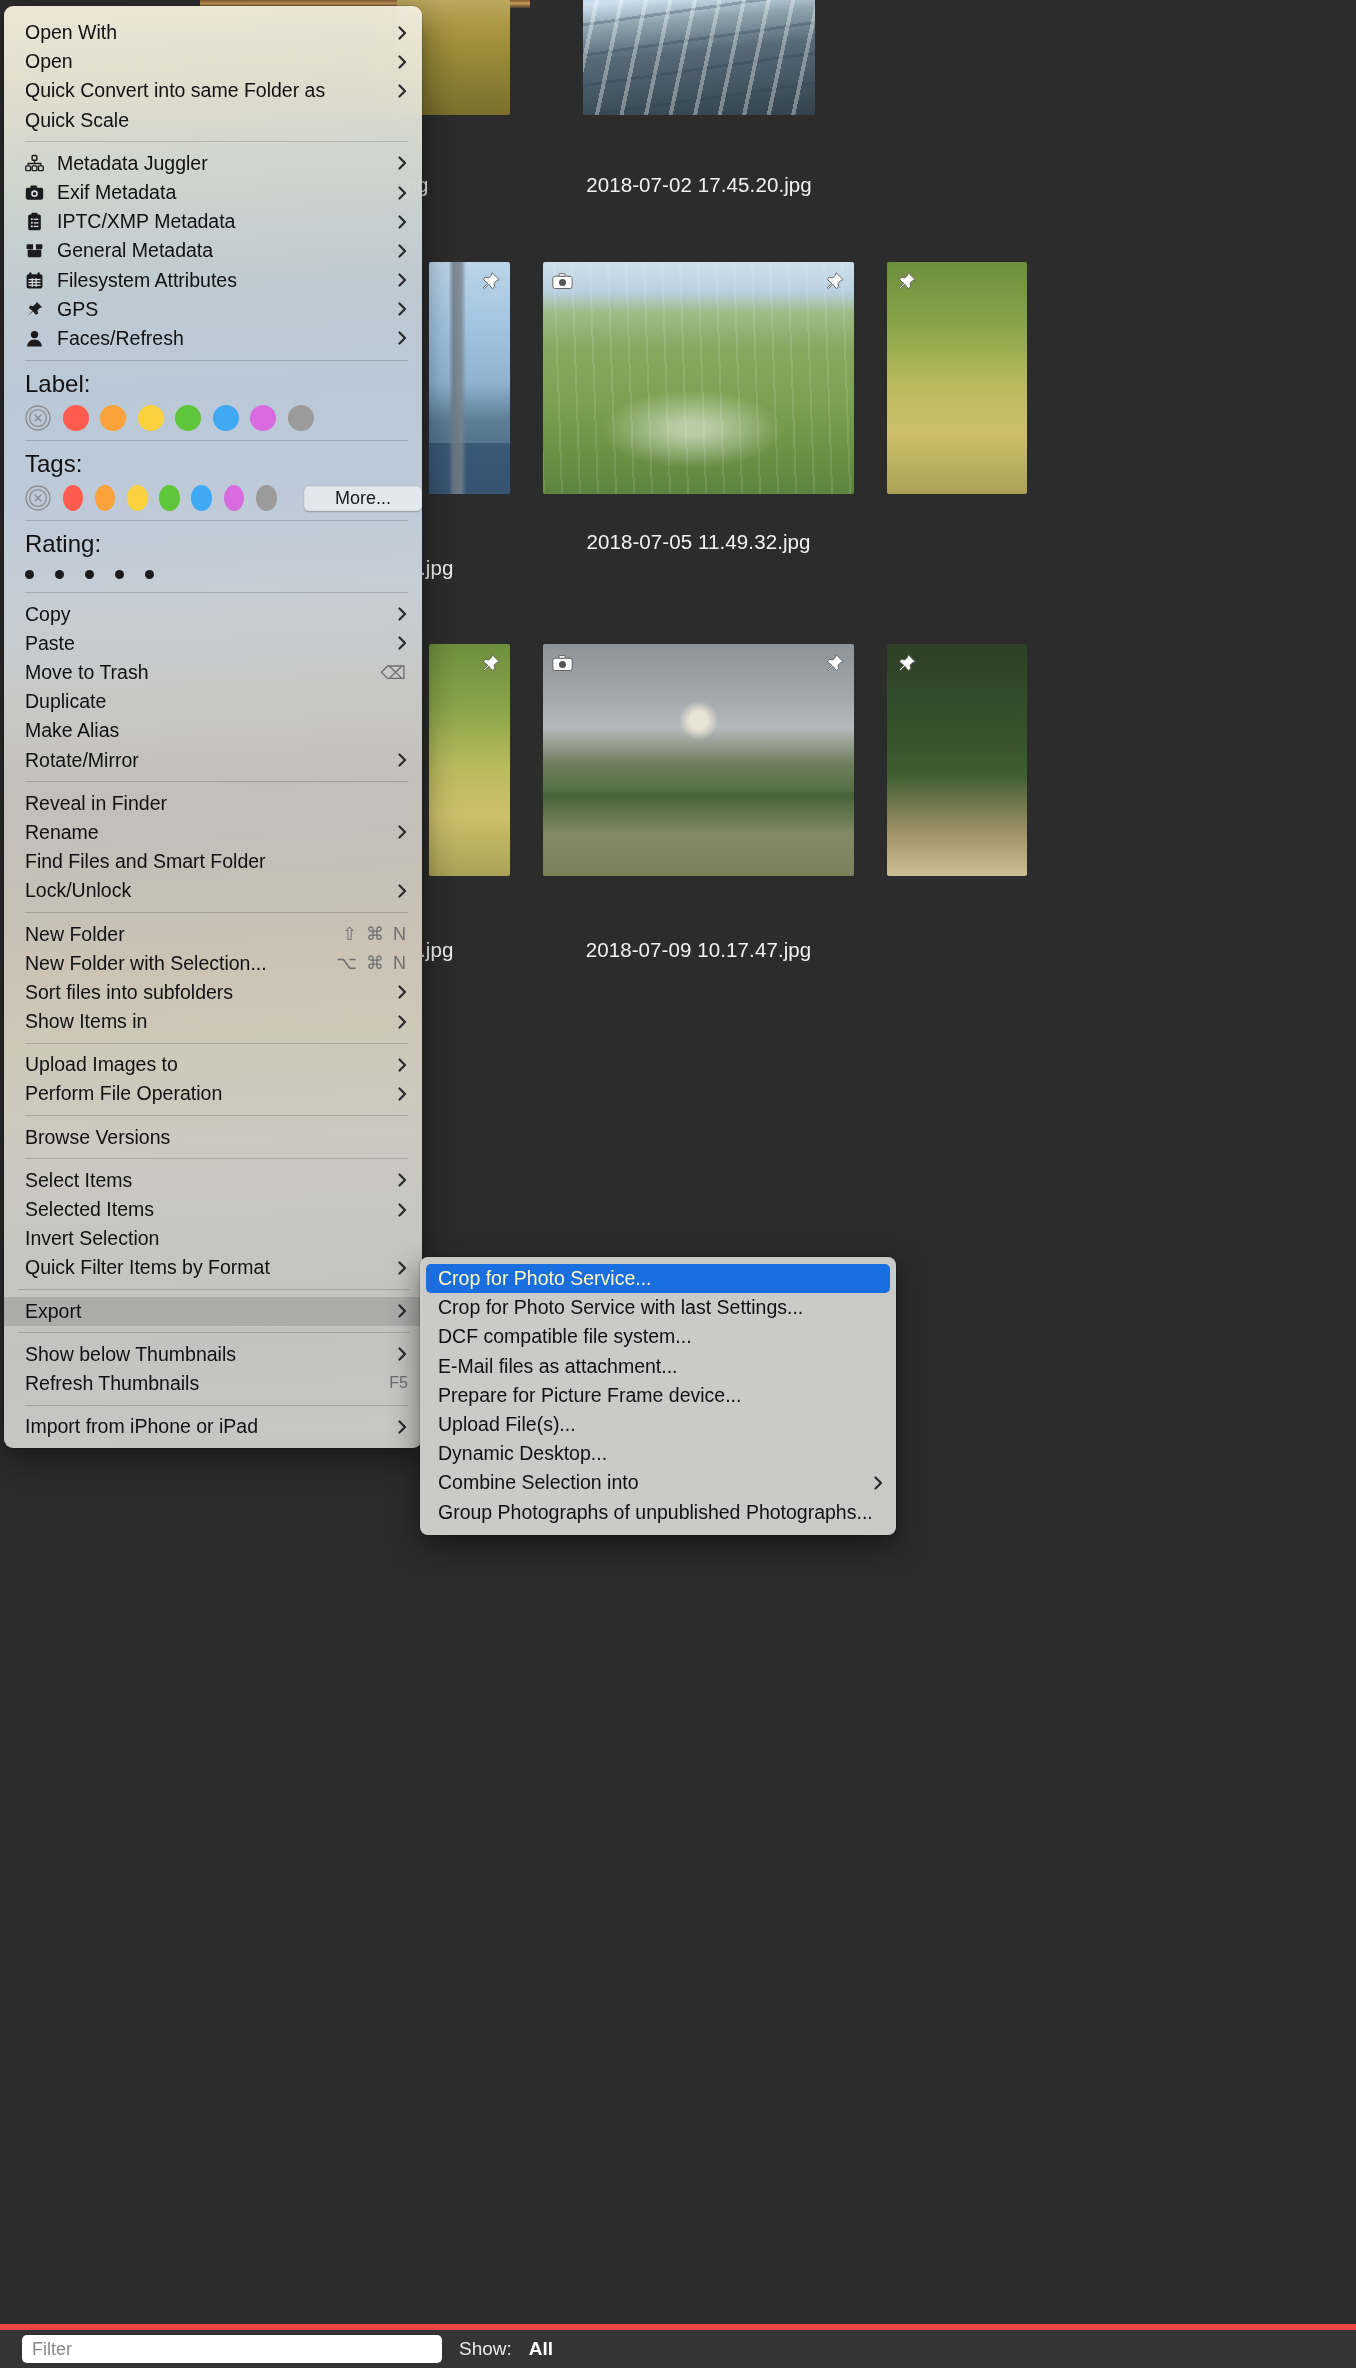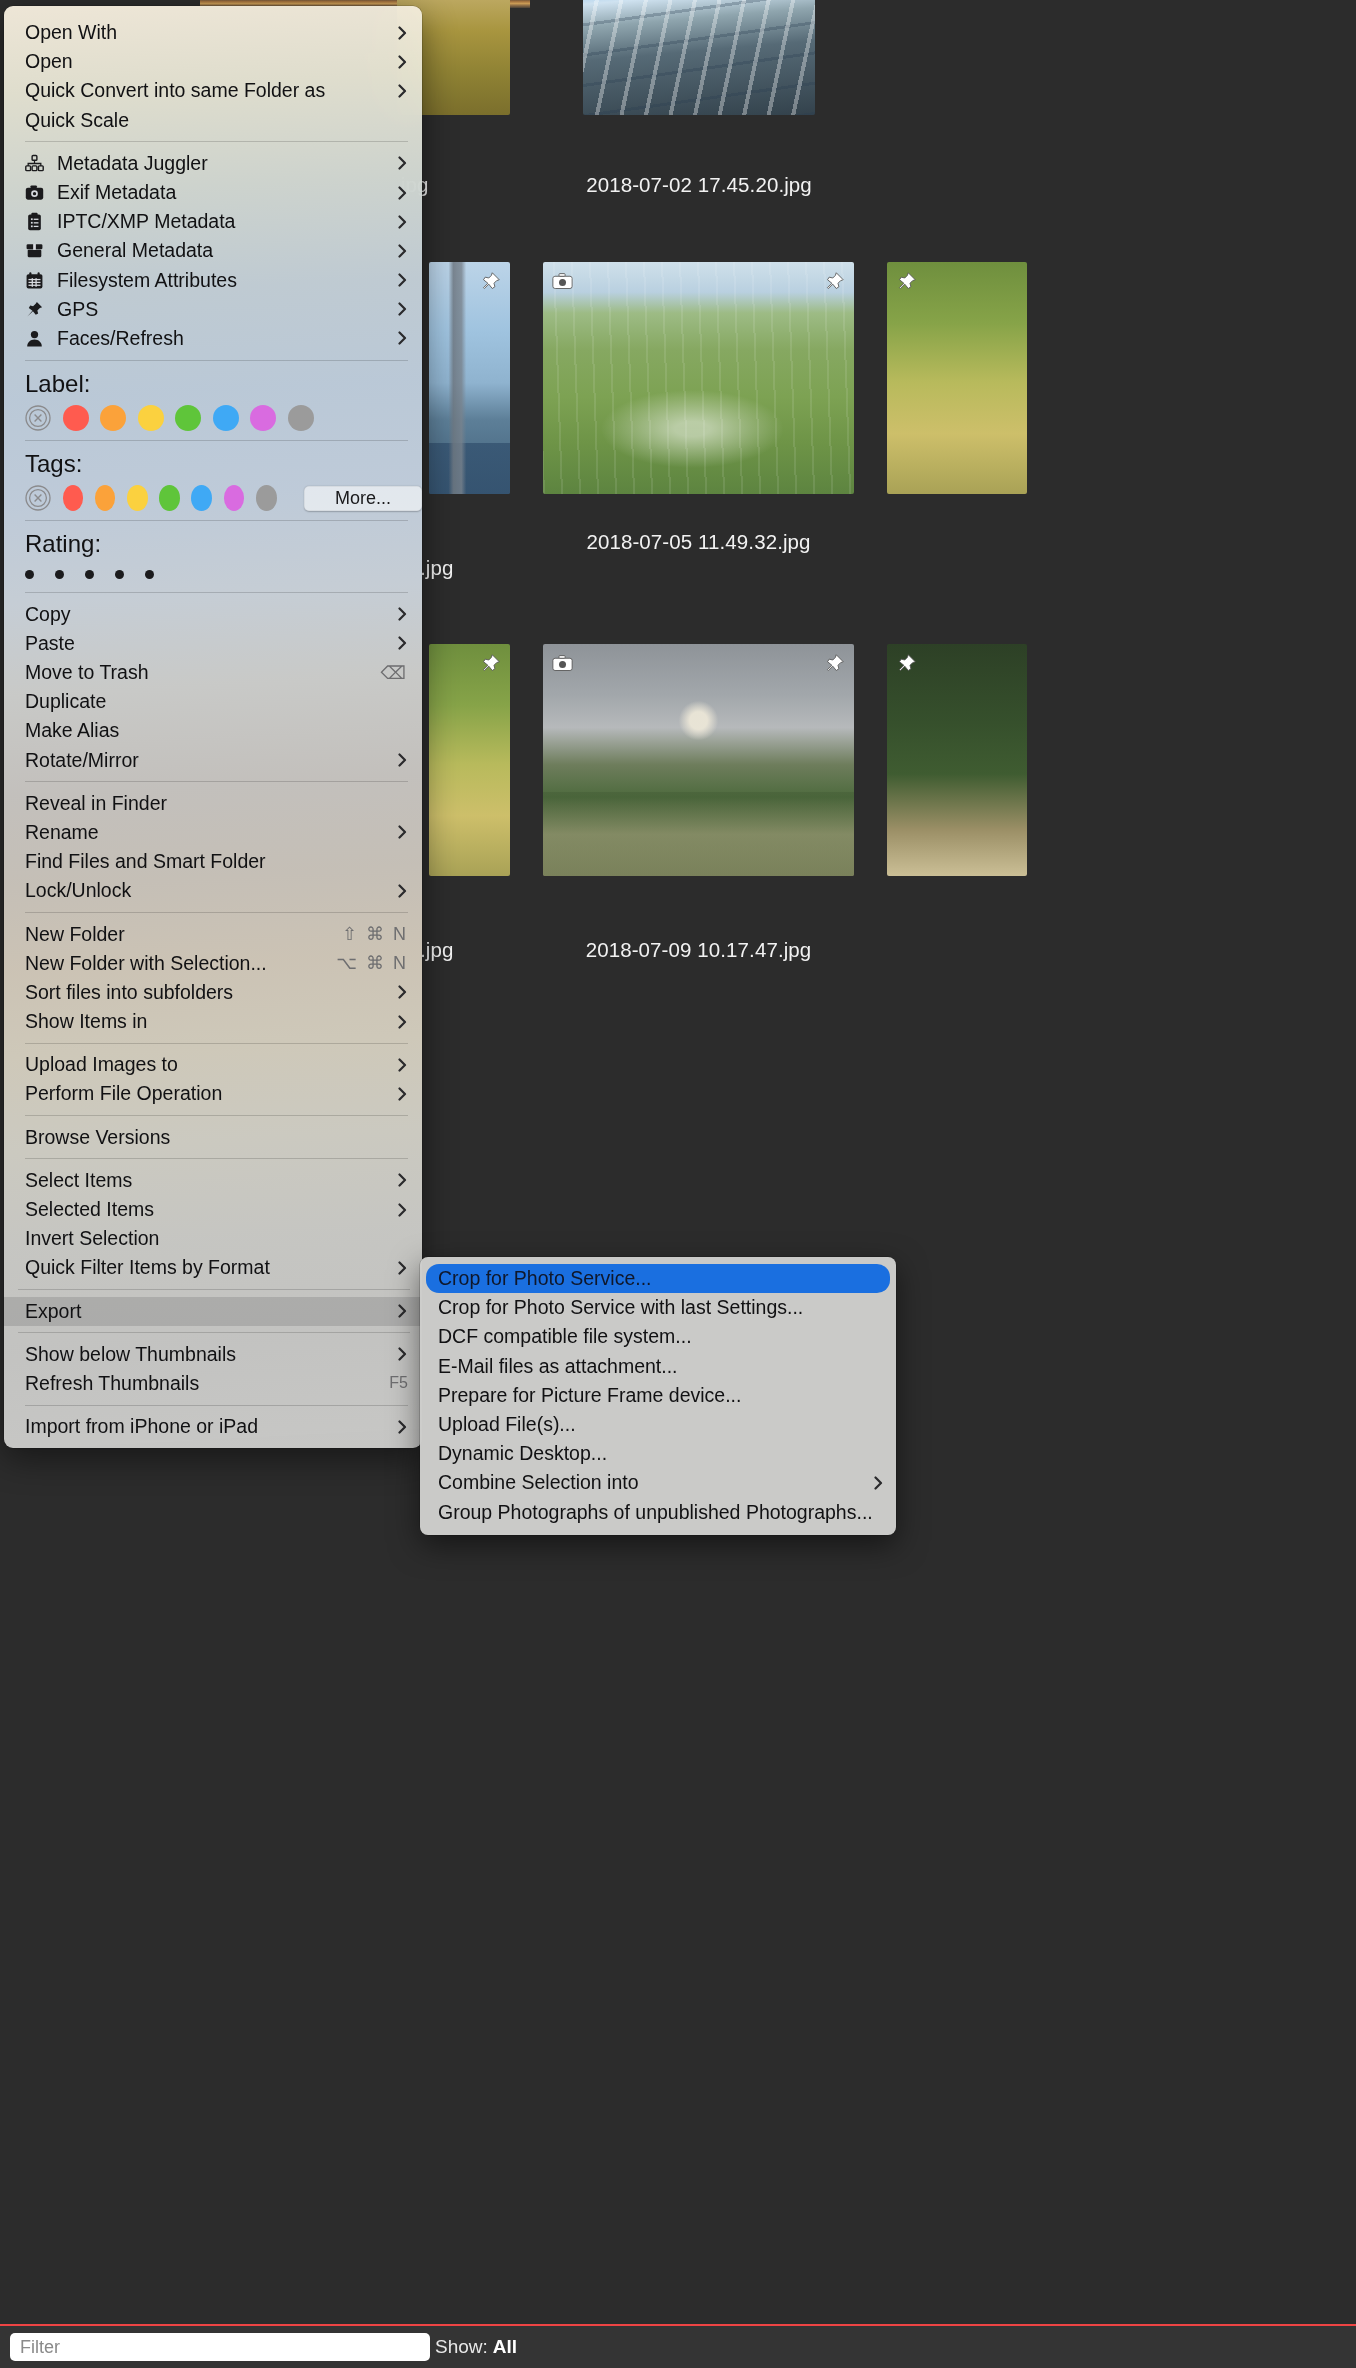--- a/index.html
+++ b/index.html
@@ -56,22 +56,22 @@
   .ph-hedge { background:
       linear-gradient(180deg,#2d4026 0%,#36502c 34%,#3f5c31 56%,#9b8f66 80%,#cbbf96 100%); }
   .ph-dry { background:
       linear-gradient(180deg,#b9a56a 0%,#c7b272 24%,#a8953f 52%,#8f8234 76%,#7b6f2c 100%); }
   .ph-topstrip { background:
       linear-gradient(180deg,#7a5a3a 0%,#a8763f 20%,#c99a55 44%,#8a6b45 70%,#4a4036 100%); }
 
   
   .bottombar {
     position: absolute; left: 0; bottom: 0; width: 1356px; height: 44px;
-    background: #343434; border-top: 2px solid #ef4444;
-    display: flex; align-items: center; padding: 0 10px; gap: 5px;
+    background: #343434; border-top: 6px solid #ef4444;
+    display: flex; align-items: center; padding: 0 22px; gap: 17px;
   }
   .filter-field {
     width: 420px; height: 28px; background: #ffffff; border-radius: 5px;
     display: flex; align-items: center; padding: 0 10px;
     color: #8a8a8a; font-size: 18px;
   }
   .show-label { color: #e8e8e8; font-size: 19px; }
   .show-value { color: #ffffff; font-size: 19px; font-weight: 700; }
 
   
@@ -166,21 +166,21 @@
     backdrop-filter: blur(26px);
     box-shadow: 0 10px 30px rgba(0,0,0,.5), 0 0 0 .5px rgba(0,0,0,.3);
     overflow: hidden;
   }
   .smi {
     position: relative; display: flex; align-items: center;
     height: 29.2px; padding: 0 12px 0 18px;
     color: #111113; font-size: 19.5px; white-space: nowrap;
   }
   .smi .smi-text { flex: 1; }
-  .smi.highlight { background: #1a6fe0; color: #0f172a; margin: 0 6px; border-radius: 13px; padding-left: 12px; }
+  .smi.highlight { background: #1a6fe0; color: #fef9c3; margin: 0 6px; border-radius: 5px; padding-left: 12px; }
 </style>
 </head>
 <body>
 
 <div id="root">
 
   <div class="browser">
 
     <div class="cell ph-topstrip" style="left:200px;top:0;width:330px;height:8px;"></div>
 

